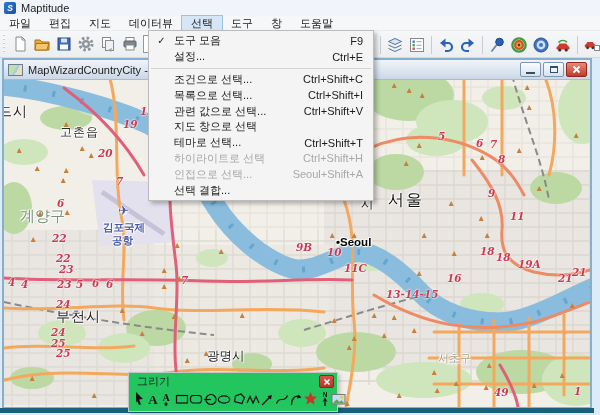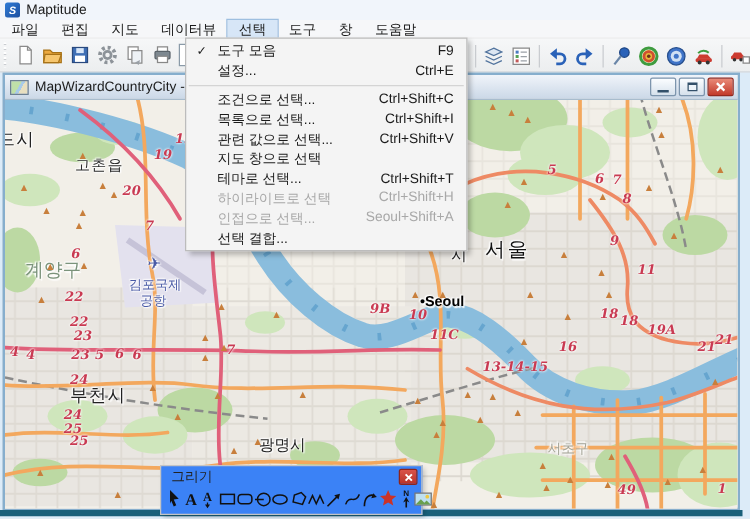--- a/index.html
+++ b/index.html
@@ -74,21 +74,21 @@
   .map-canvas { position:absolute; left:0; top:20px; width:586px; height:327px; overflow:hidden; background:#f2efe8; }
   .map-overlay { position:absolute; left:0; top:0; width:586px; height:327px; }
   .mlabel { position:absolute; white-space:nowrap; color:#222; pointer-events:none;
     text-shadow:0 0 2px #fff,0 0 2px #fff,1px 1px 1px #fff,-1px -1px 1px #fff; }
   .xl { font-size:16px; letter-spacing:2px; color:#111; }
   .lg { font-size:14px; letter-spacing:1px; }
   .md { font-size:12.5px; }
   .town { font-size:12px; color:#2a2a2a; letter-spacing:1px; }
   .green { font-size:15px; color:#7b937b;text-align:right; }
   .faded { font-size:11px; color:#a3a396; }
-  .airport { font-size:10.5px; color:#4a5ba6; font-weight:normal; }
+  .airport { font-size:10.5px; color:#4a5ba6; font-weight:bold; }
   .cap { font-size:11.5px; font-weight:bold; color:#000; }
   .plane { font-size:13px; color:#4a5ba6; }
   .shield { position:absolute; font-family:"DejaVu Serif", serif; font-style:italic; font-weight:bold;
     font-size:10.5px; color:#c93a52; white-space:nowrap;
     text-shadow:0 0 2px #fff,0 0 2px #fff; pointer-events:none; }
   .peak { position:absolute; font-size:8.5px; color:#c87f3c; pointer-events:none; }
   .bottom-strip { position:absolute; left:0; top:408px; width:594px; height:5px; background:#19607a; }
   
   .dropdown {
     position:absolute; left:148px; top:30px; width:226px;
@@ -98,21 +98,21 @@
   .menu-row { height:15.8px; display:flex; align-items:center; padding-right:10px; }
   .menu-row .gutter { width:25px; text-align:center; font-size:10px; color:#1b1b1b; }
   .menu-row .mlabel-txt { flex:1; }
   .menu-row .shortcut { margin-left:auto; padding-left:14px; }
   .menu-row.disabled, .menu-row.disabled .gutter { color:#a8a8a8; }
   .menu-sep { height:7px; display:flex; align-items:center; padding:0 2px; }
   .menu-sep::before { content:""; display:block; width:100%; height:1px; background:#d4d4d4; }
   
   .palette {
     position:absolute; left:128px; top:372px; width:210px; height:40px;
-    background:#3b82f6; border:1px solid #c4c4c4; box-shadow:2px 2px 4px rgba(0,0,0,.2);
+    background:#22c55e; border:1px solid #c4c4c4; box-shadow:2px 2px 4px rgba(0,0,0,.2);
     z-index:30;
   }
   .palette-head { height:16px; display:flex; align-items:center; font-size:11px; color:#222; padding-left:8px; }
   .palette-close {
     margin-left:auto; margin-right:3px; margin-top:1px; width:15px; height:13px; border-radius:2px;
     background:linear-gradient(#d9534a,#b93328); border:1px solid #8f241b;
     display:flex; align-items:center; justify-content:center;
   }
   .palette-tools { display:flex; align-items:center; padding:1px 3px 0 3px; gap:1px; }
   .ptool { width:13.3px; height:18px; display:flex; align-items:center; justify-content:center; }

